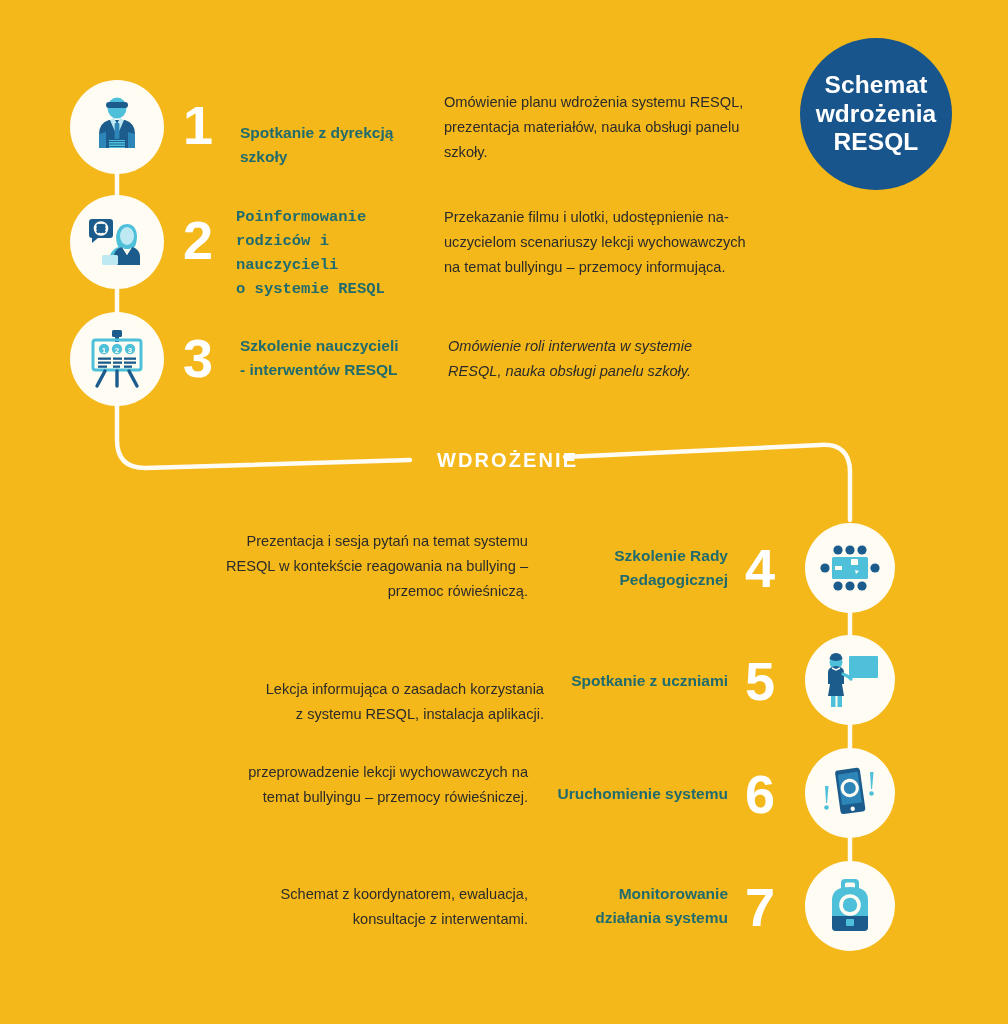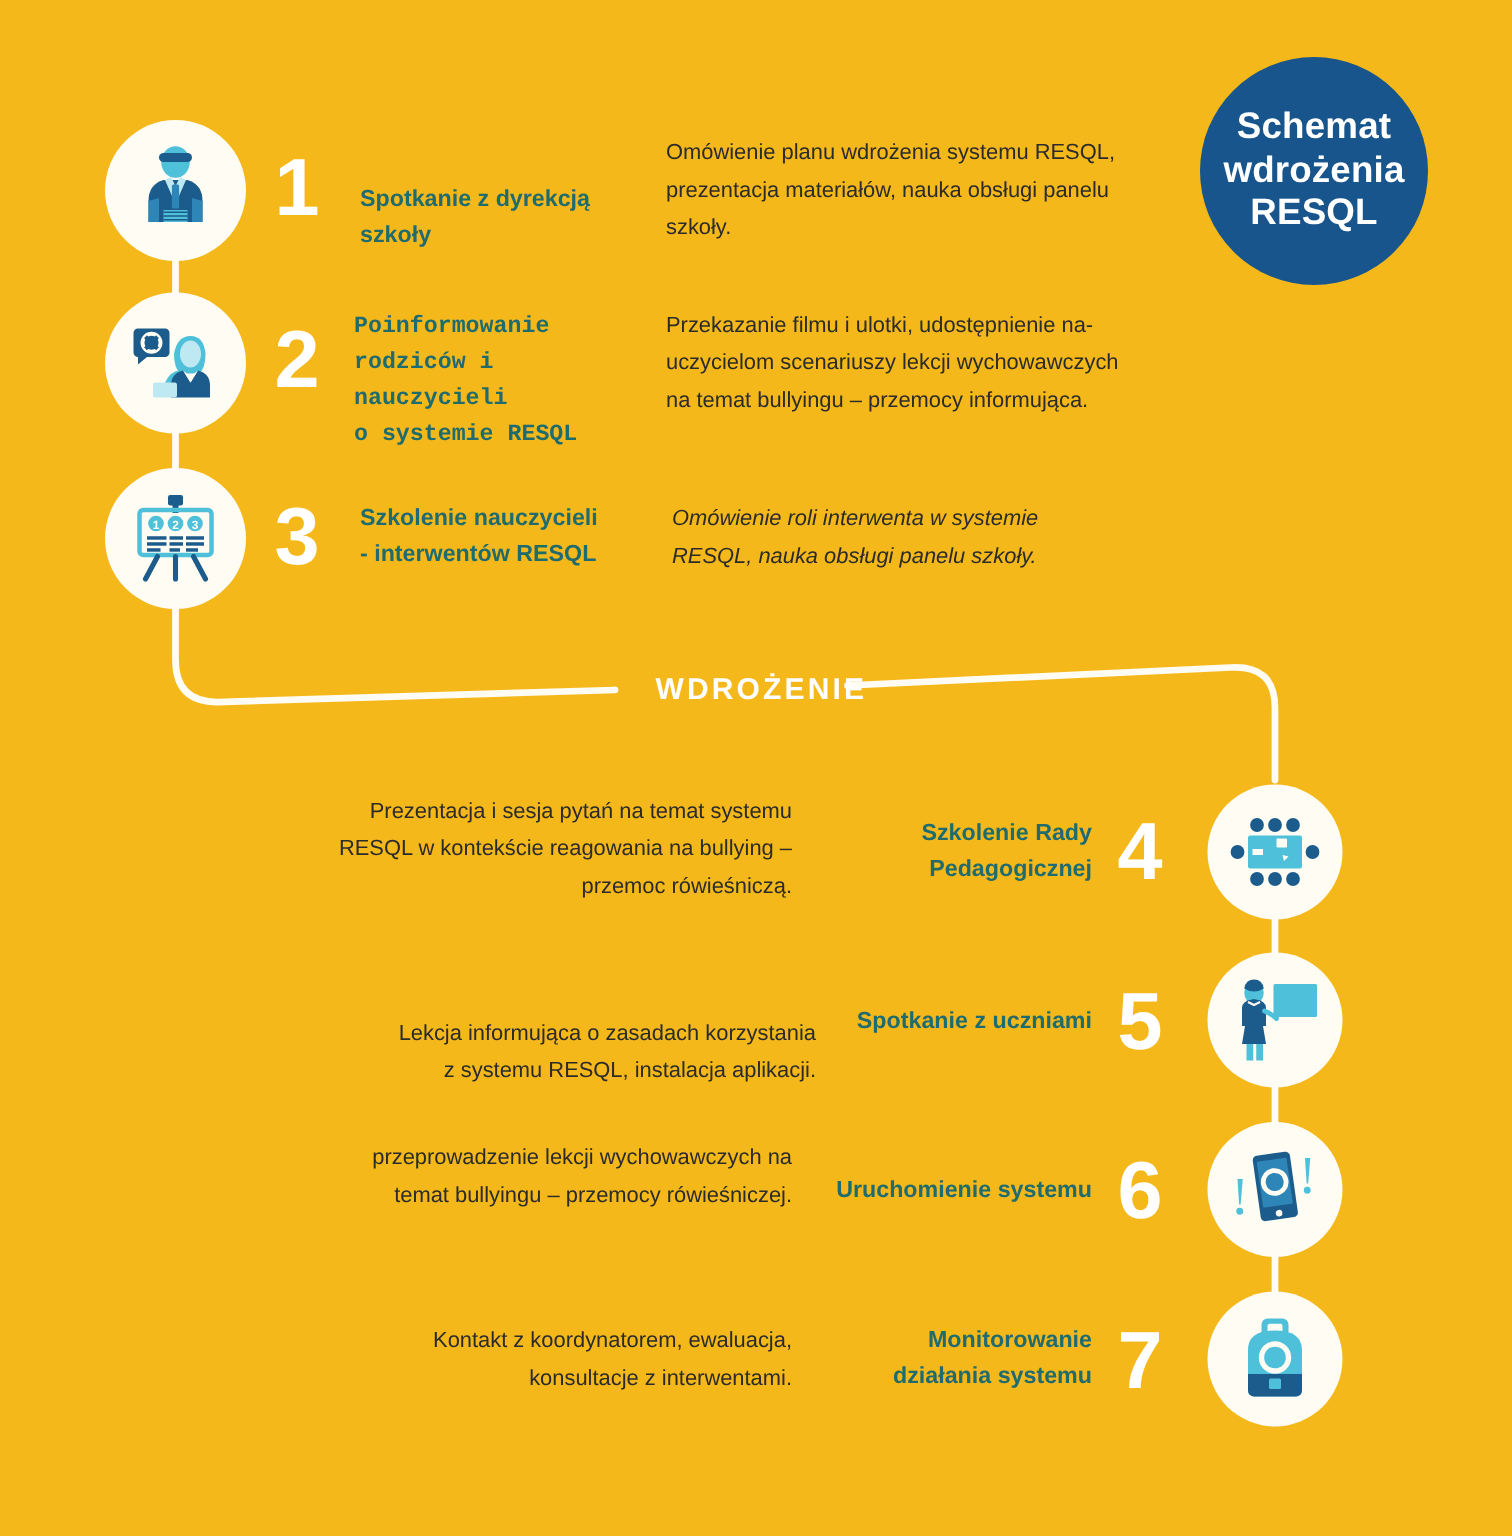--- a/index.html
+++ b/index.html
@@ -256,17 +256,17 @@
       <path d="M24 24 L34 34 M34 24 L24 34" stroke="#4FC0D9" stroke-width="3.6"></path>
       <rect x="25" y="43" width="8" height="7" rx="1" fill="#4FC0D9"></rect>
     </svg>
   </div>
   <div class="step-num" style="left:745px;top:880px;">7</div>
   <div class="step-title ta-right" style="left:540px;top:882px;width:188px;">
     <div>Monitorowanie</div>
     <div>działania systemu</div>
   </div>
   <div class="step-desc ta-right" style="left:180px;top:882px;width:348px;">
-    <div>Kontakt z koordynatorem, ewaluacja,</div>
+    <div>Schemat z koordynatorem, ewaluacja,</div>
     <div>konsultacje z interwentami.</div>
   </div>
 
 </div>
 
 </body></html>

